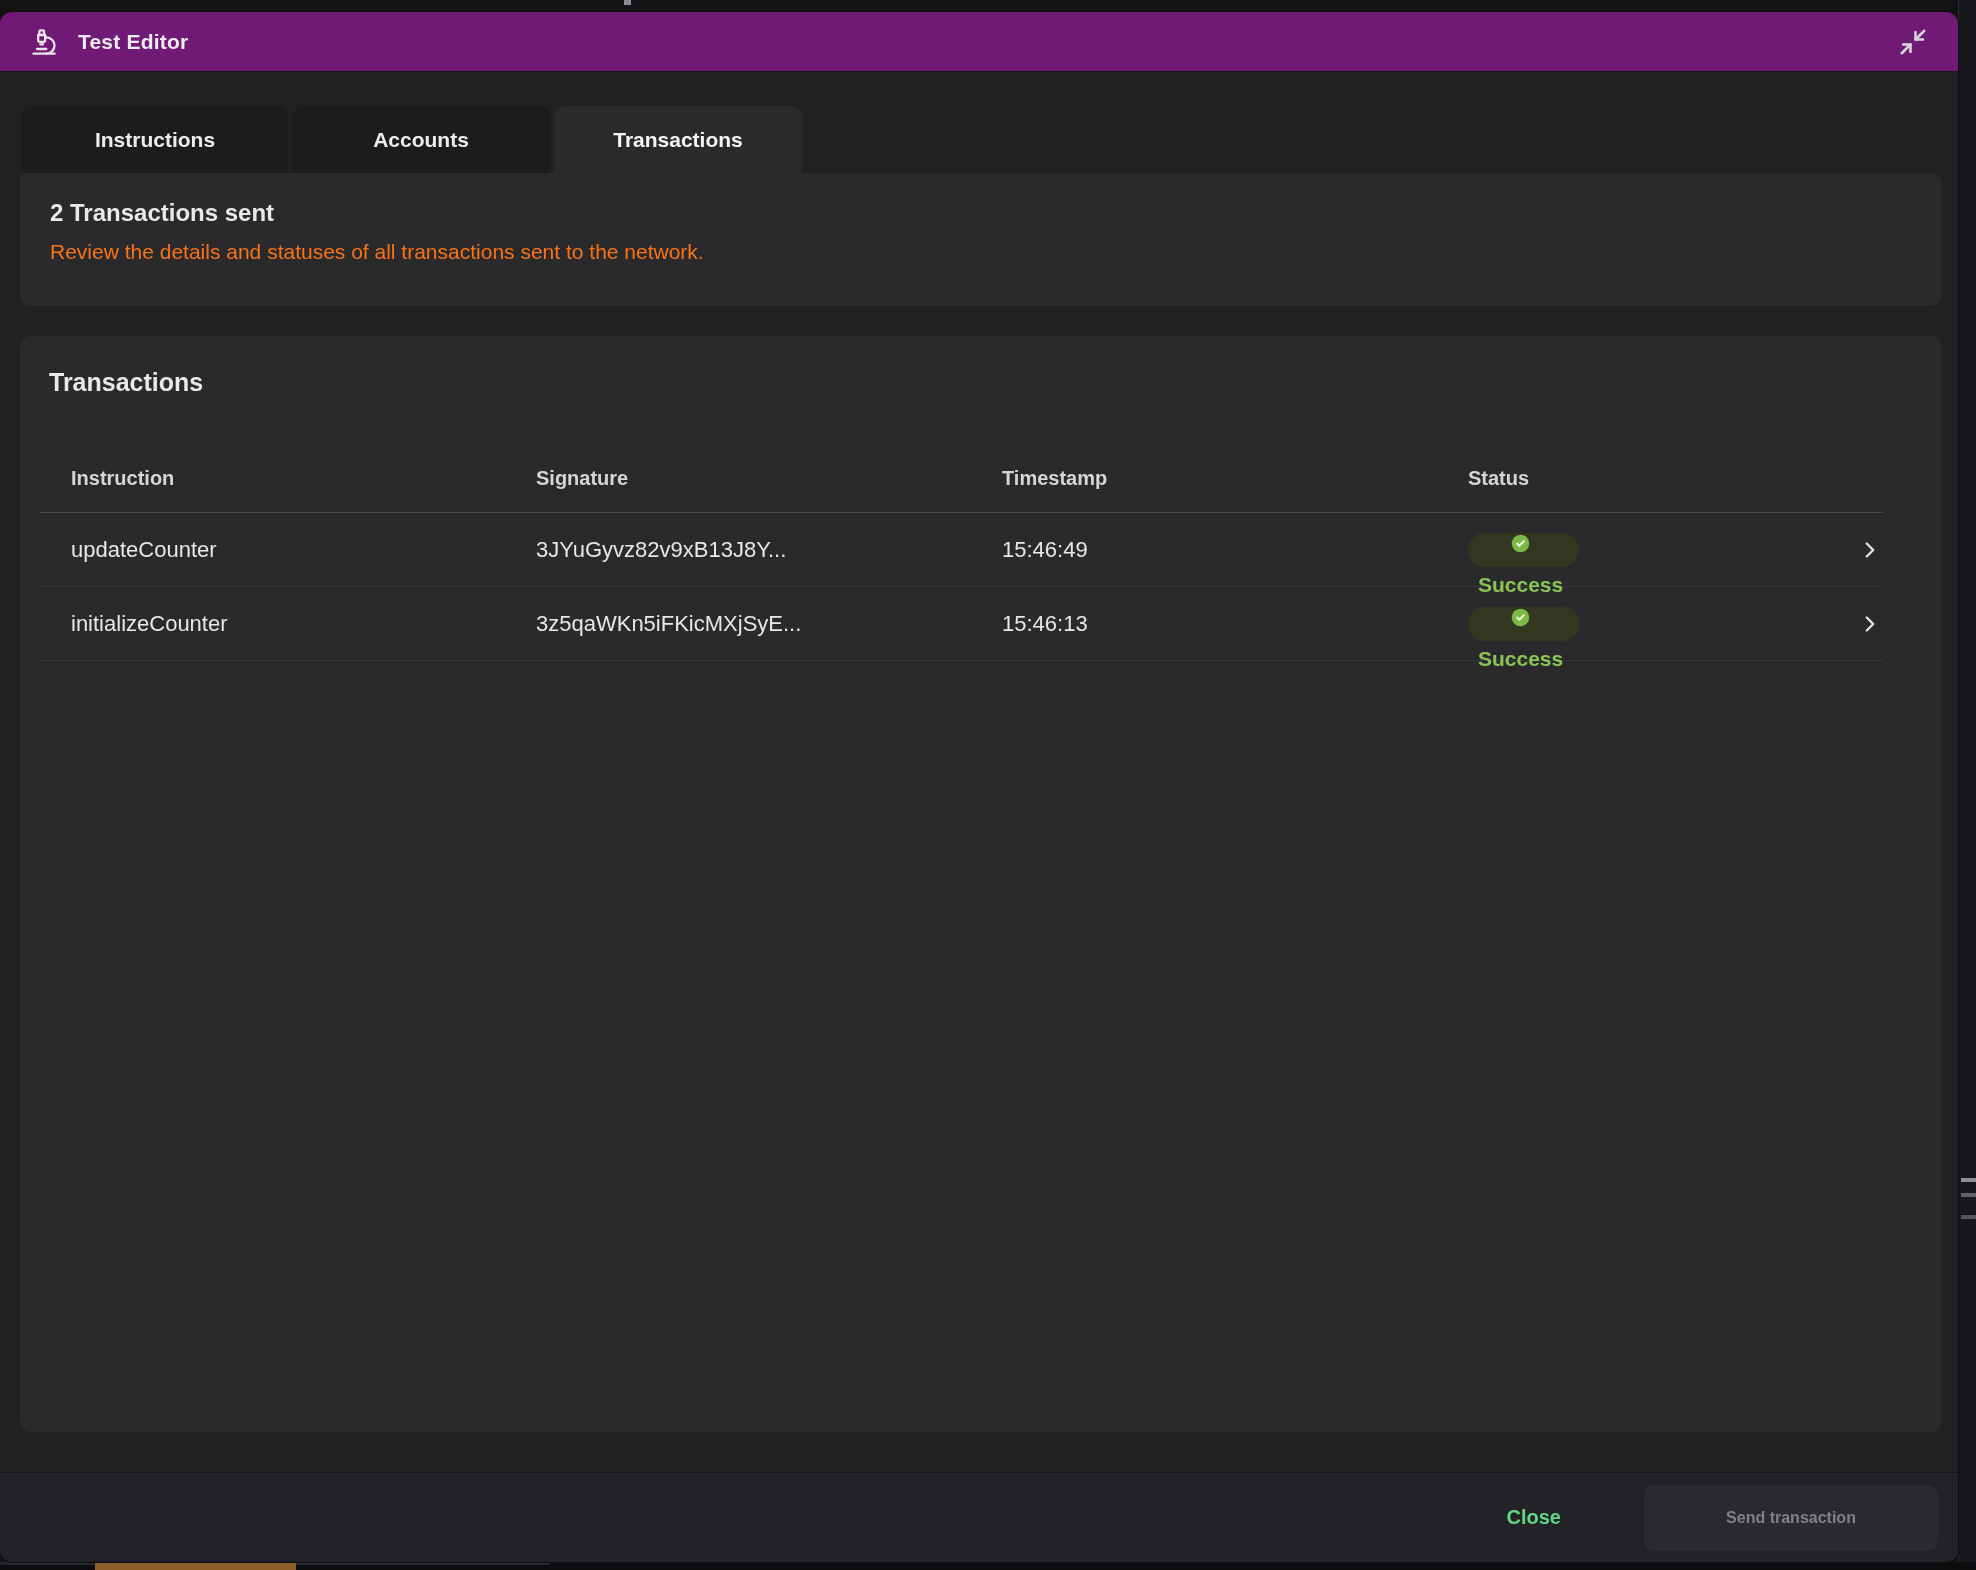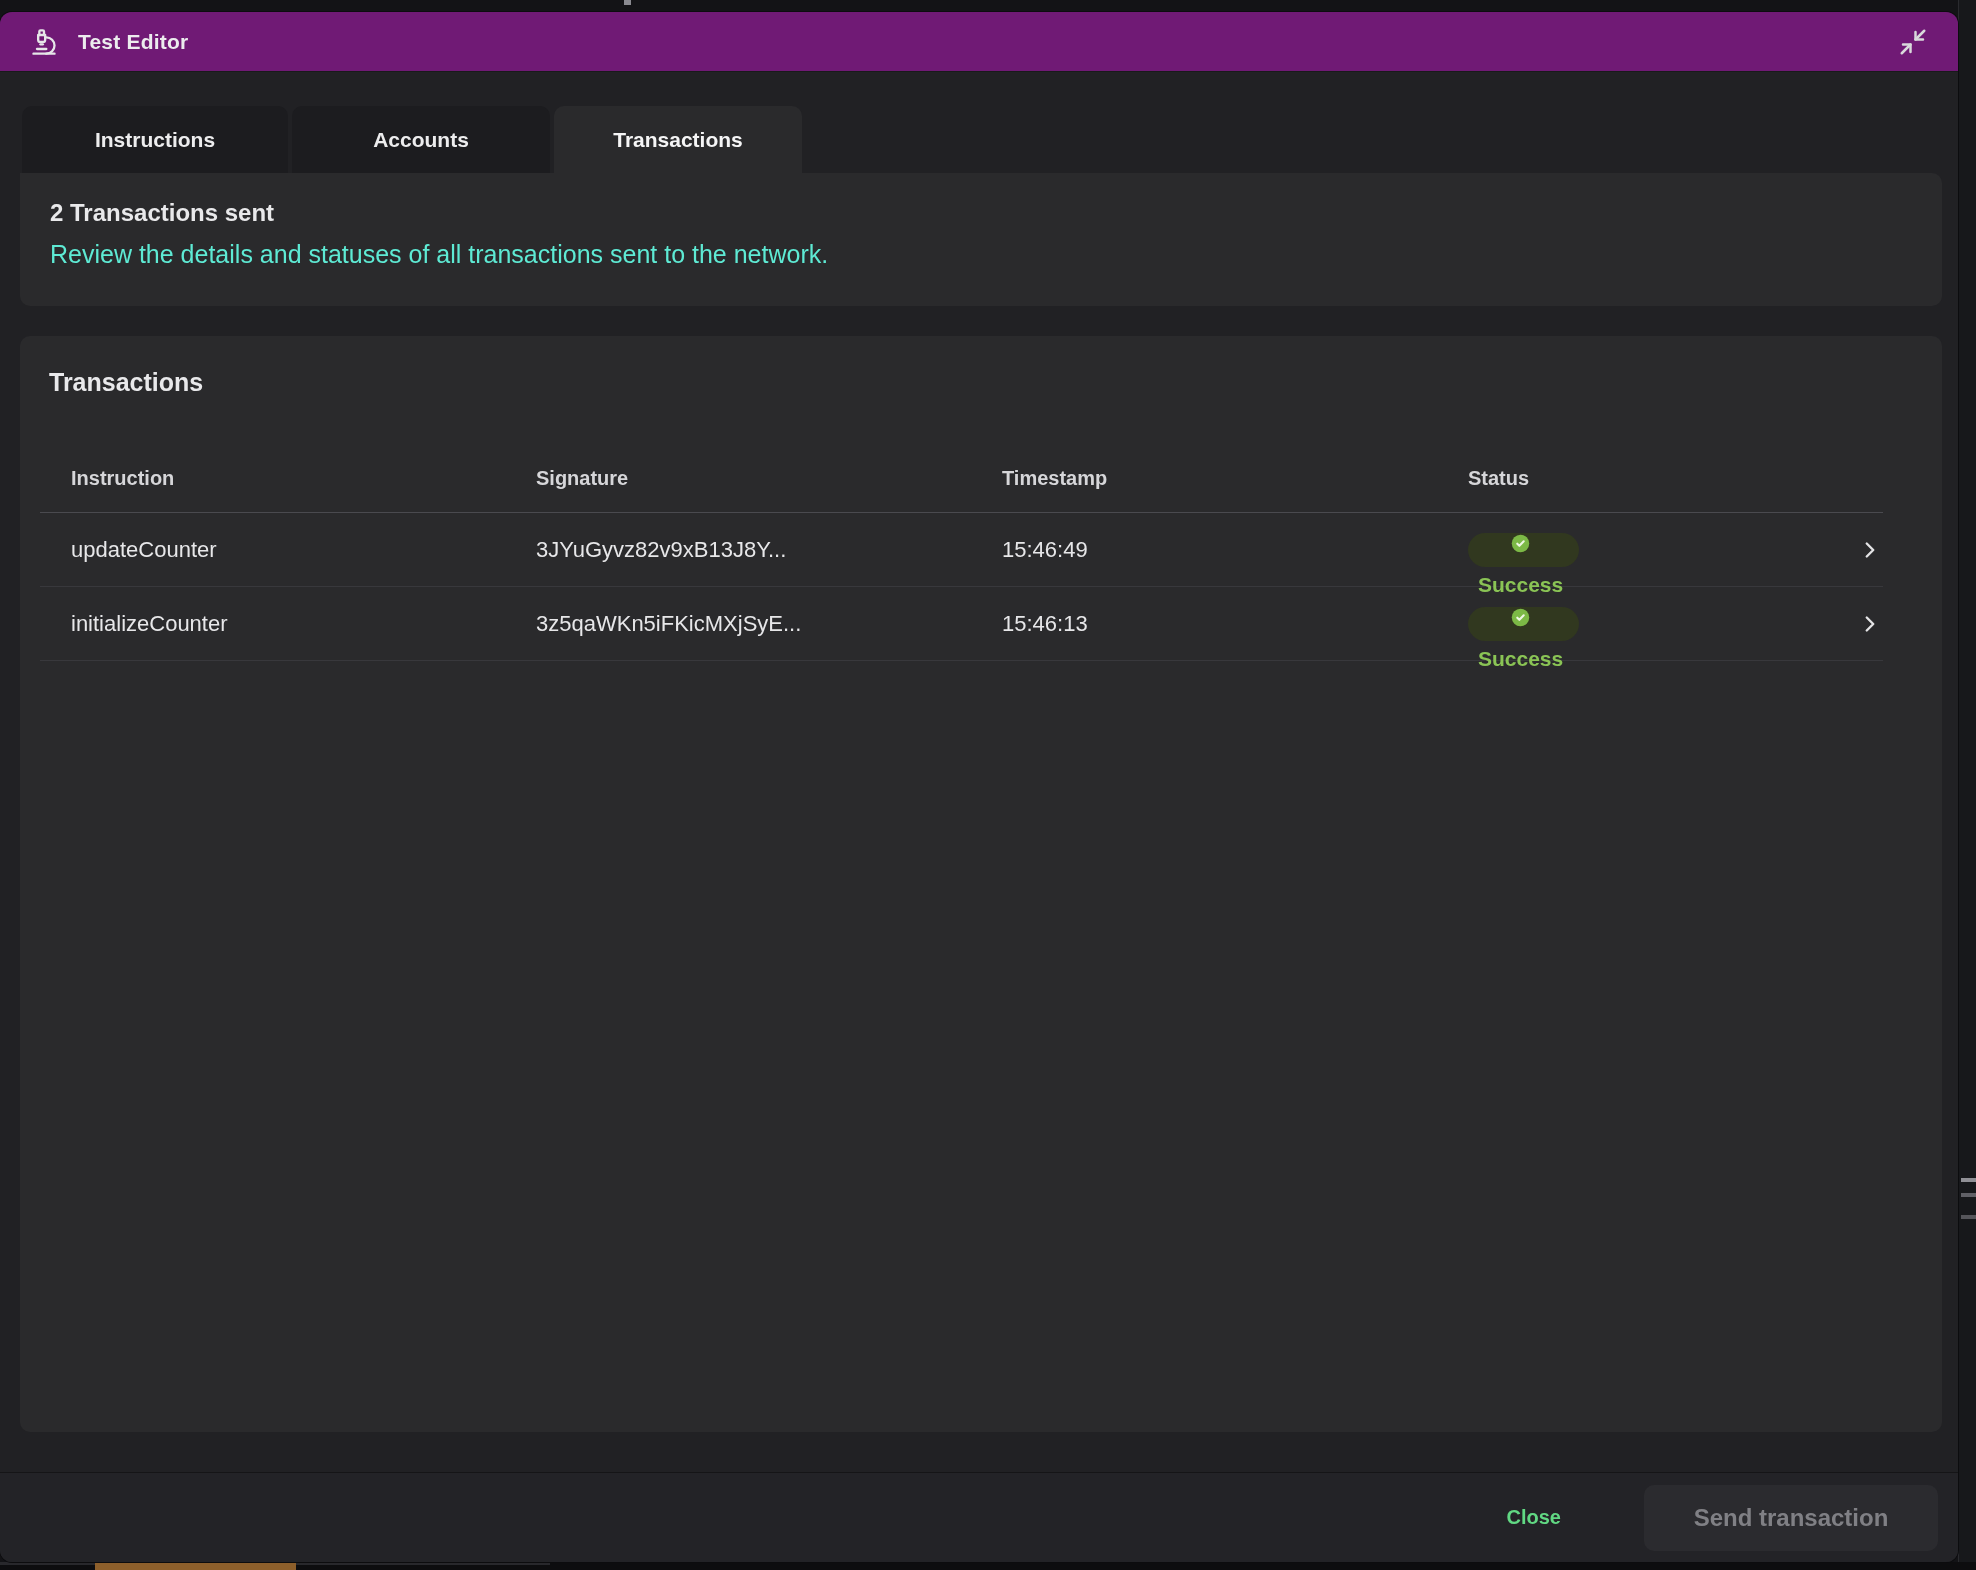--- a/index.html
+++ b/index.html
@@ -54,21 +54,21 @@
   .tab-2 { width:258px; }
   .tab-3 { width:248px; }
   .tab.active { background:#2a2a2c; color:#f5f5f6; }
 
   
   .summary-panel {
     position:absolute; left:20px; top:161px; width:1922px; height:133px;
     background:#2a2a2c; border-radius:0 10px 10px 10px; padding:26px 30px;
   }
   .summary-title { font-size:24px; font-weight:700; color:#e9e9eb; }
-  .summary-desc { margin-top:13px; font-size:25px; color:#5eead4; }
+  .summary-desc { margin-top:13px; font-size:21px; color:#f97316; }
 
   
   .tx-card {
     position:absolute; left:20px; top:324px; width:1922px; height:1096px;
     background:#2a2a2c; border-radius:10px;
   }
   .card-title { position:absolute; left:29px; top:32px; font-size:25px; font-weight:700; color:#e9e9eb; }
 
   .tx-table { position:absolute; left:20px; top:109px; width:1843px; }
   .t-row {
@@ -97,21 +97,21 @@
     display:flex; align-items:center; justify-content:flex-end; padding-right:20px;
   }
   .close-btn {
     background:none; border:none; cursor:pointer;
     font-family:"Liberation Sans", sans-serif;
     font-size:20px; font-weight:700; color:#61d883; margin-right:83px;
   }
   .send-btn {
     width:294px; height:66px; border:none; border-radius:10px;
     background:#2b2b2f; color:#808085;
-    font-family:"Liberation Sans", sans-serif; font-size:24px; font-weight:700;
+    font-family:"Liberation Sans", sans-serif; font-size:16px; font-weight:700;
     cursor:default;
   }
 </style>
 </head>
 <body>
 
 <div class="underlay-top-tick"></div>
 <div class="underlay-right-strip">
   <div class="scroll-tick tick1"></div>
   <div class="scroll-tick tick2"></div>

